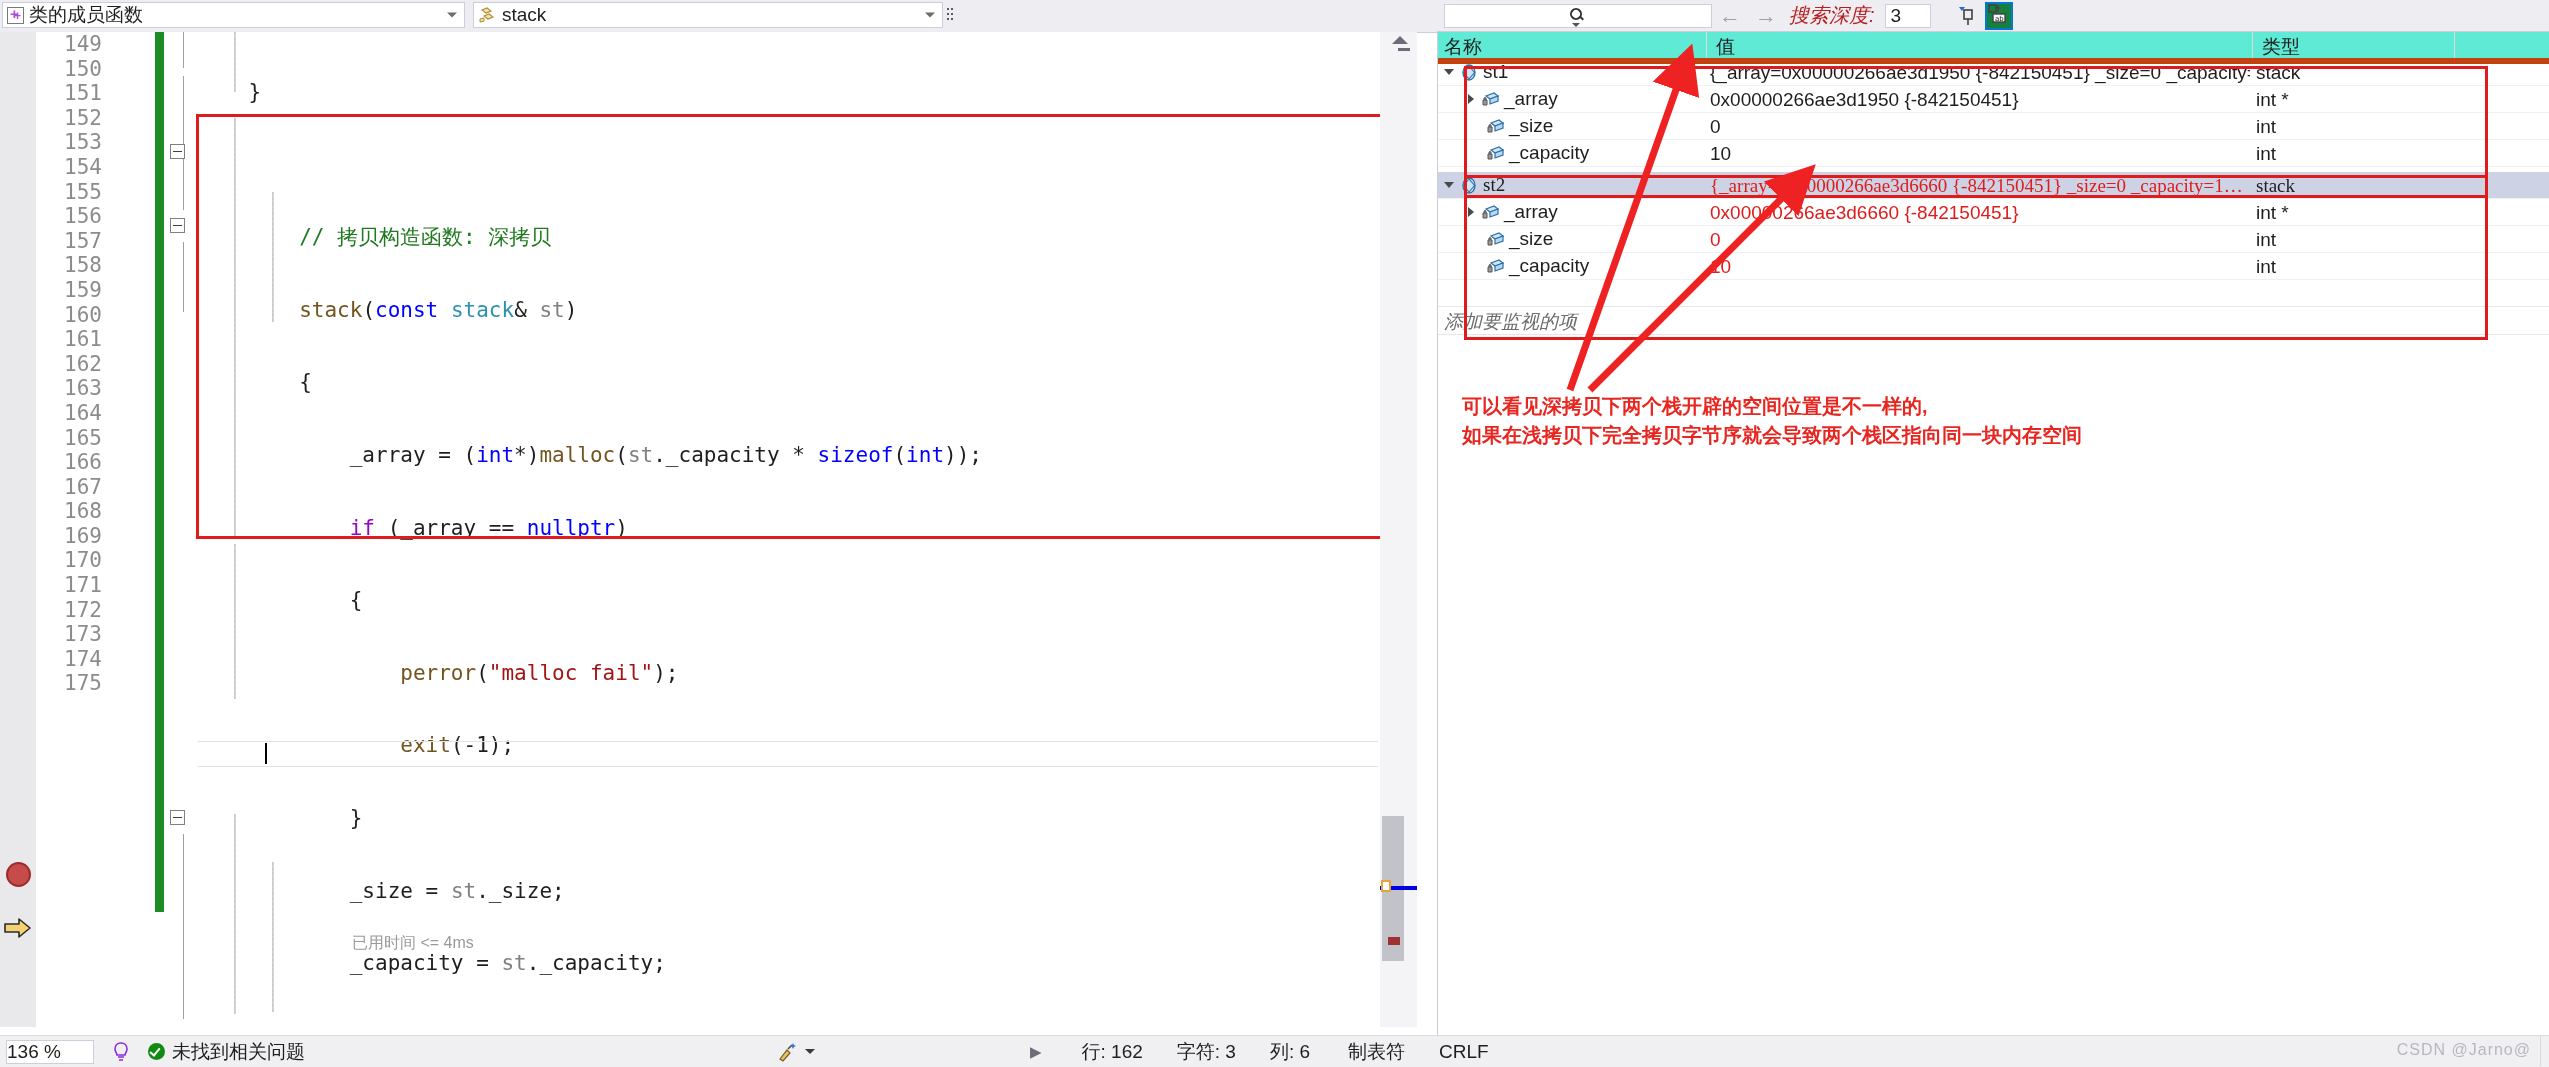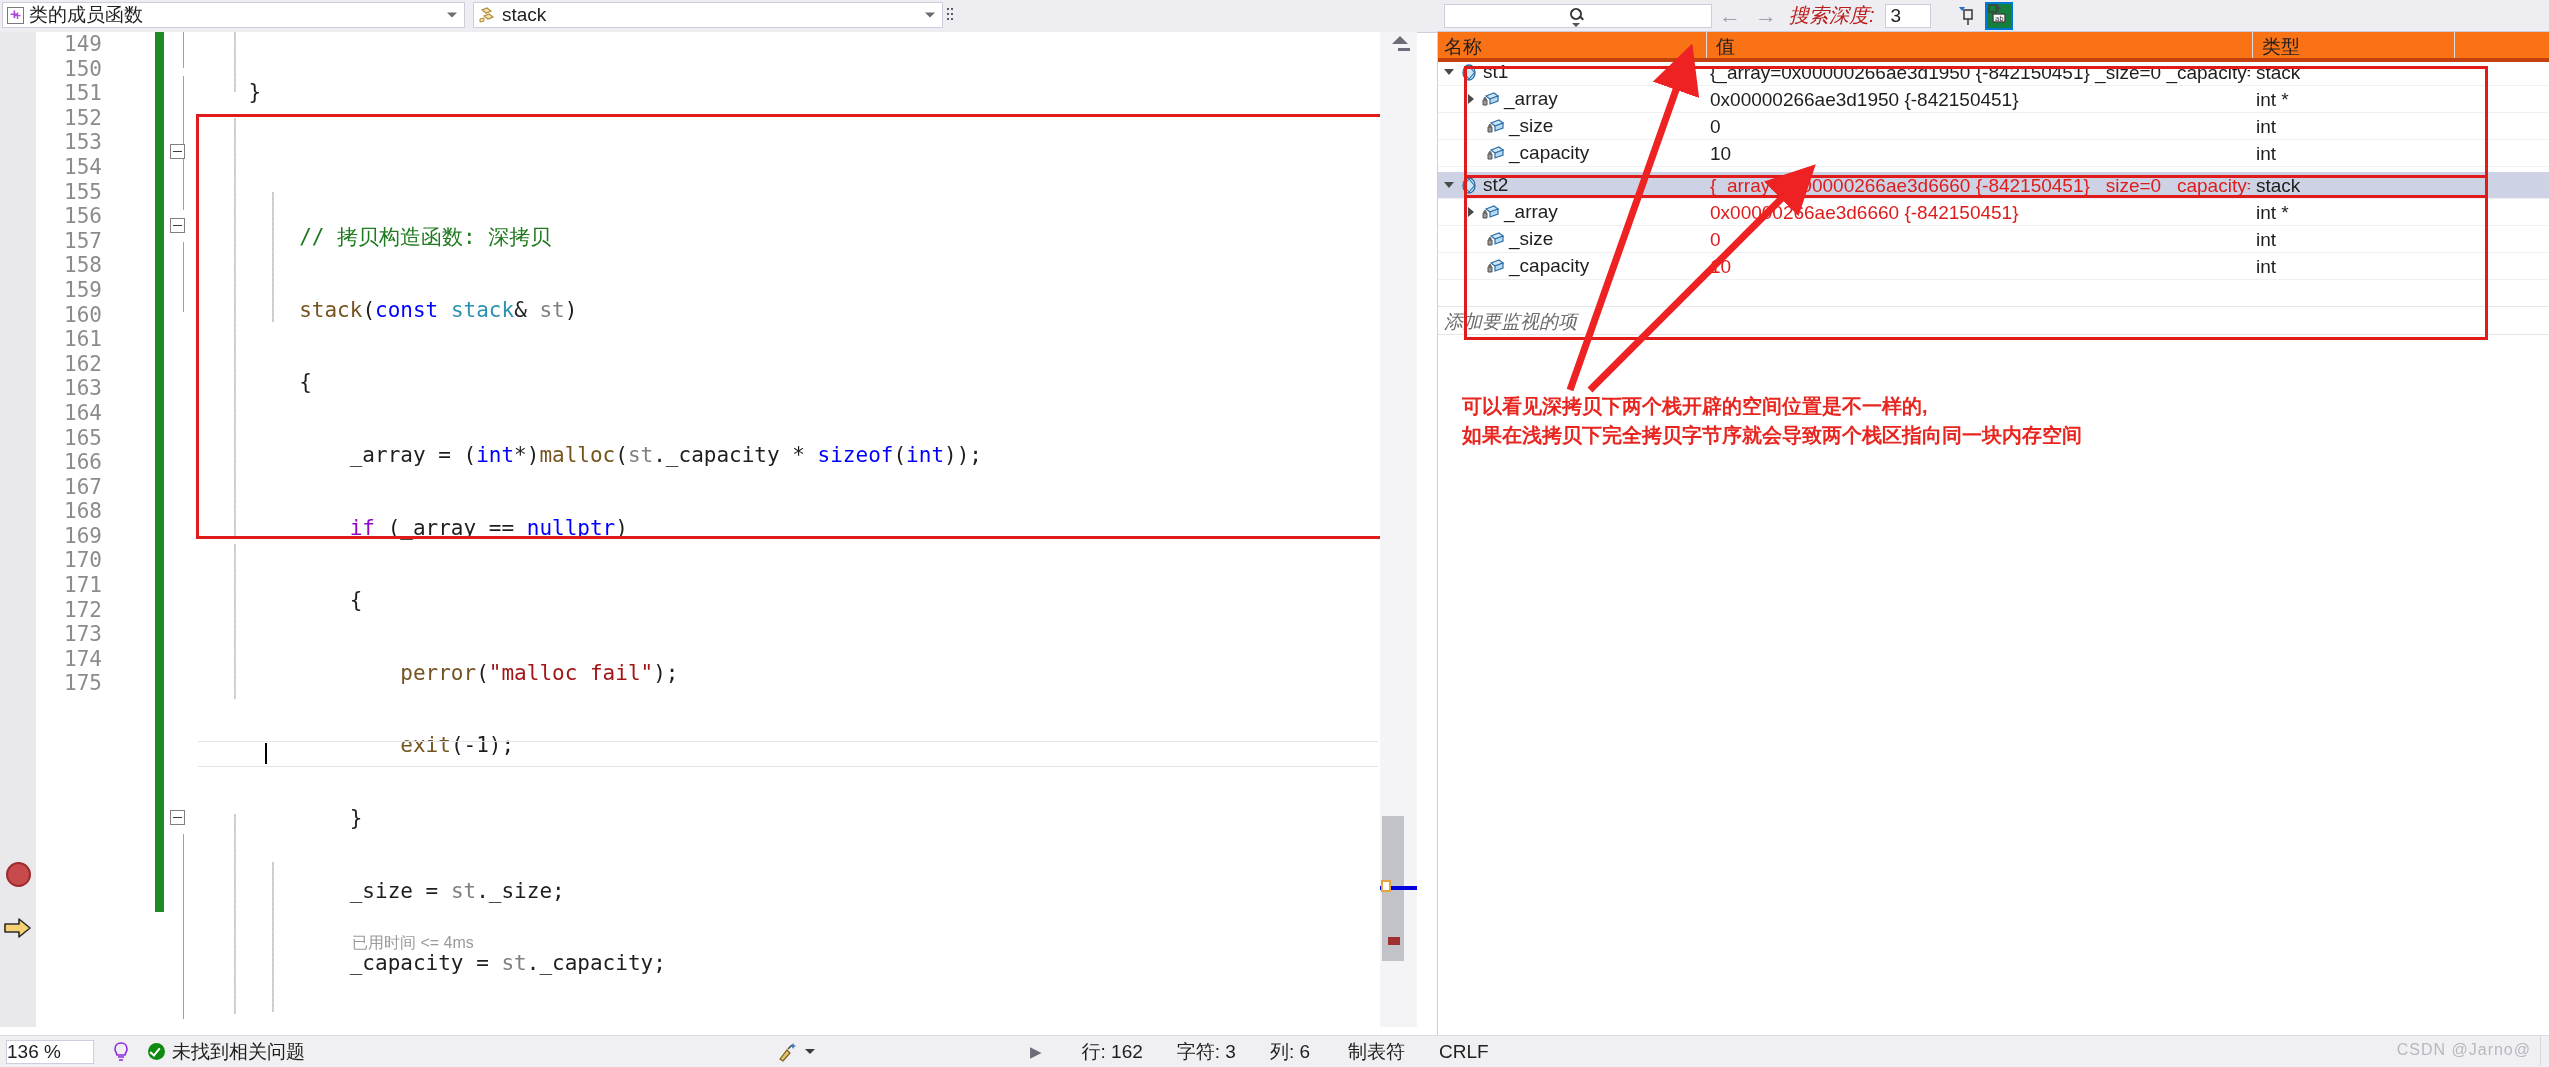--- a/index.html
+++ b/index.html
@@ -347,22 +347,22 @@
     position: absolute;
     left: 1437px; top: 32px;
     width: 1112px; height: 1003px;
     background: #ffffff;
     border-left: 1px solid #cccedb;
     box-sizing: border-box;
   }
   #watch-head {
     position: absolute; left: 0; top: 0;
     width: 1112px; height: 26px;
-    background: #f97316;
-    border-bottom: 4px solid #c2410c;
+    background: #5eead4;
+    border-bottom: 6px solid #c2410c;
   }
   .wh-cell {
     position: absolute;
     top: 2px;
     font-size: 19px;
     color: #1e1e1e;
     padding-left: 6px;
   }
   .wh-sep {
     position: absolute;
@@ -370,21 +370,21 @@
     background: #dcdce0;
   }
   .wrow {
     position: absolute;
     left: 0;
     width: 1112px; height: 27px;
     border-bottom: 1px solid #f0f0f2;
     box-sizing: border-box;
     font-size: 19px;
   }
-  .wrow.selected { background: #cdd3e4; }
+  .wrow.selected { background: #cdd3e4; font-family: Liberation Serif, serif; }
   .wcell-name {
     position: absolute; left: 0; top: 2px;
     display: flex; align-items: center;
     white-space: nowrap;
   }
   .wcell-val {
     position: absolute; left: 272px; top: 3px;
     width: 540px;
     white-space: nowrap;
     overflow: hidden;

